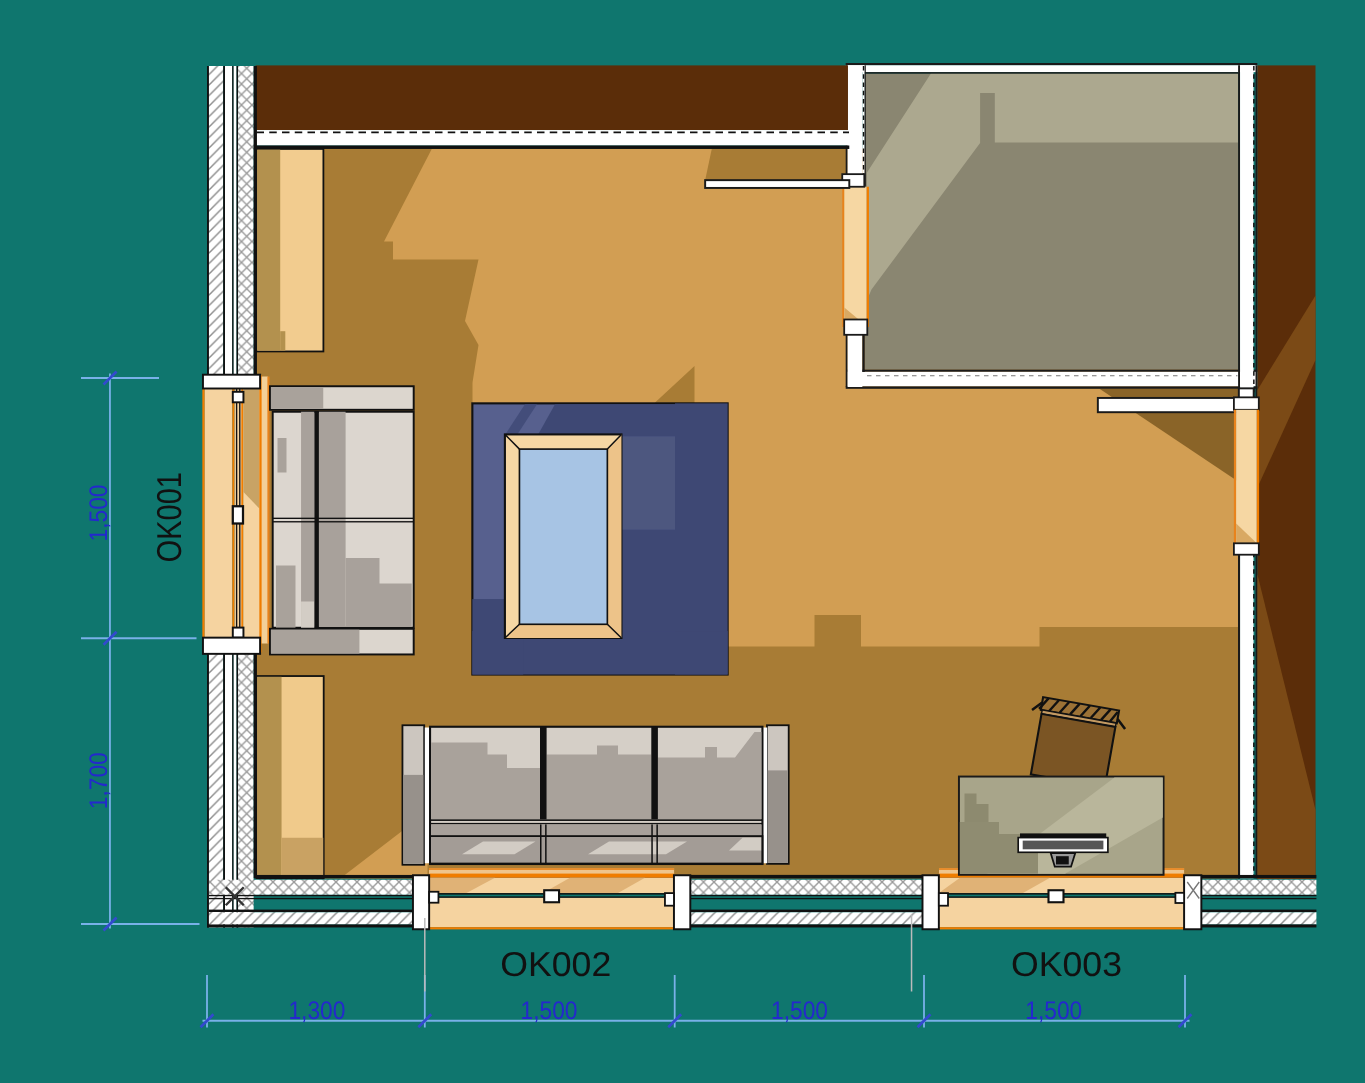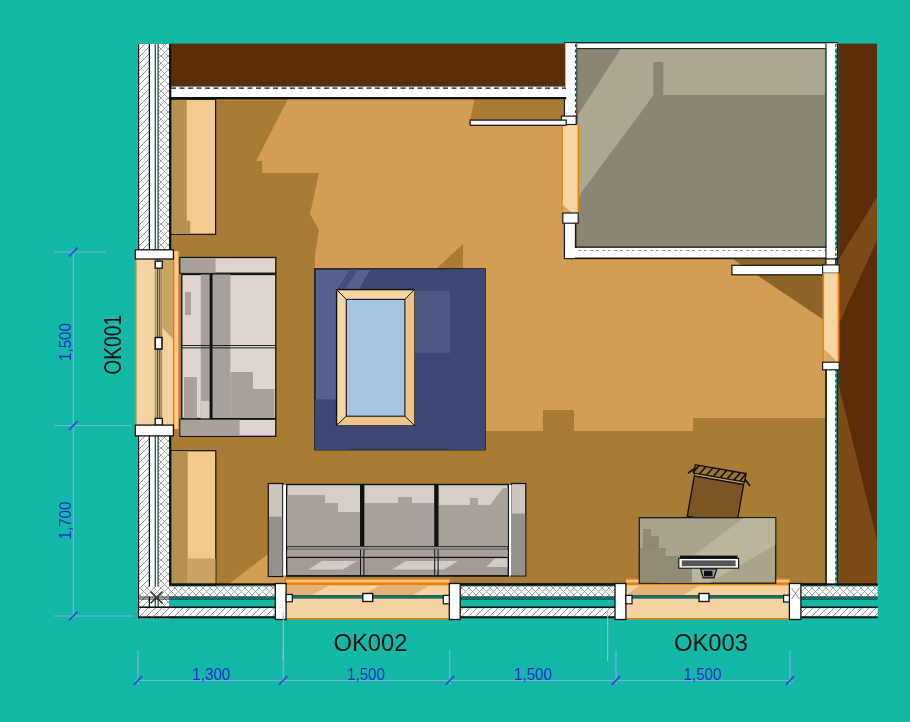--- a/index.html
+++ b/index.html
@@ -1,16 +1,16 @@
 <!DOCTYPE html>
 <html><head>
 <meta charset="utf-8">
 <style>
   html,body{margin:0;padding:0;background:#ffffff;}
-  .page{position:relative;width:910px;height:722px;background:#14b8a6;overflow:hidden;
+  .page{position:relative;width:910px;height:722px;background:#0f766e;overflow:hidden;
         font-family:"Liberation Sans", sans-serif;}
   svg{position:absolute;left:0;top:0;}
 </style>
 </head>
 <body>
 <div class="page">
 <svg width="910" height="722" viewBox="0 0 910 722">
 <defs>
   <pattern id="diag" width="7" height="7" patternUnits="userSpaceOnUse">
     <rect width="7" height="7" fill="#ffffff"></rect>

